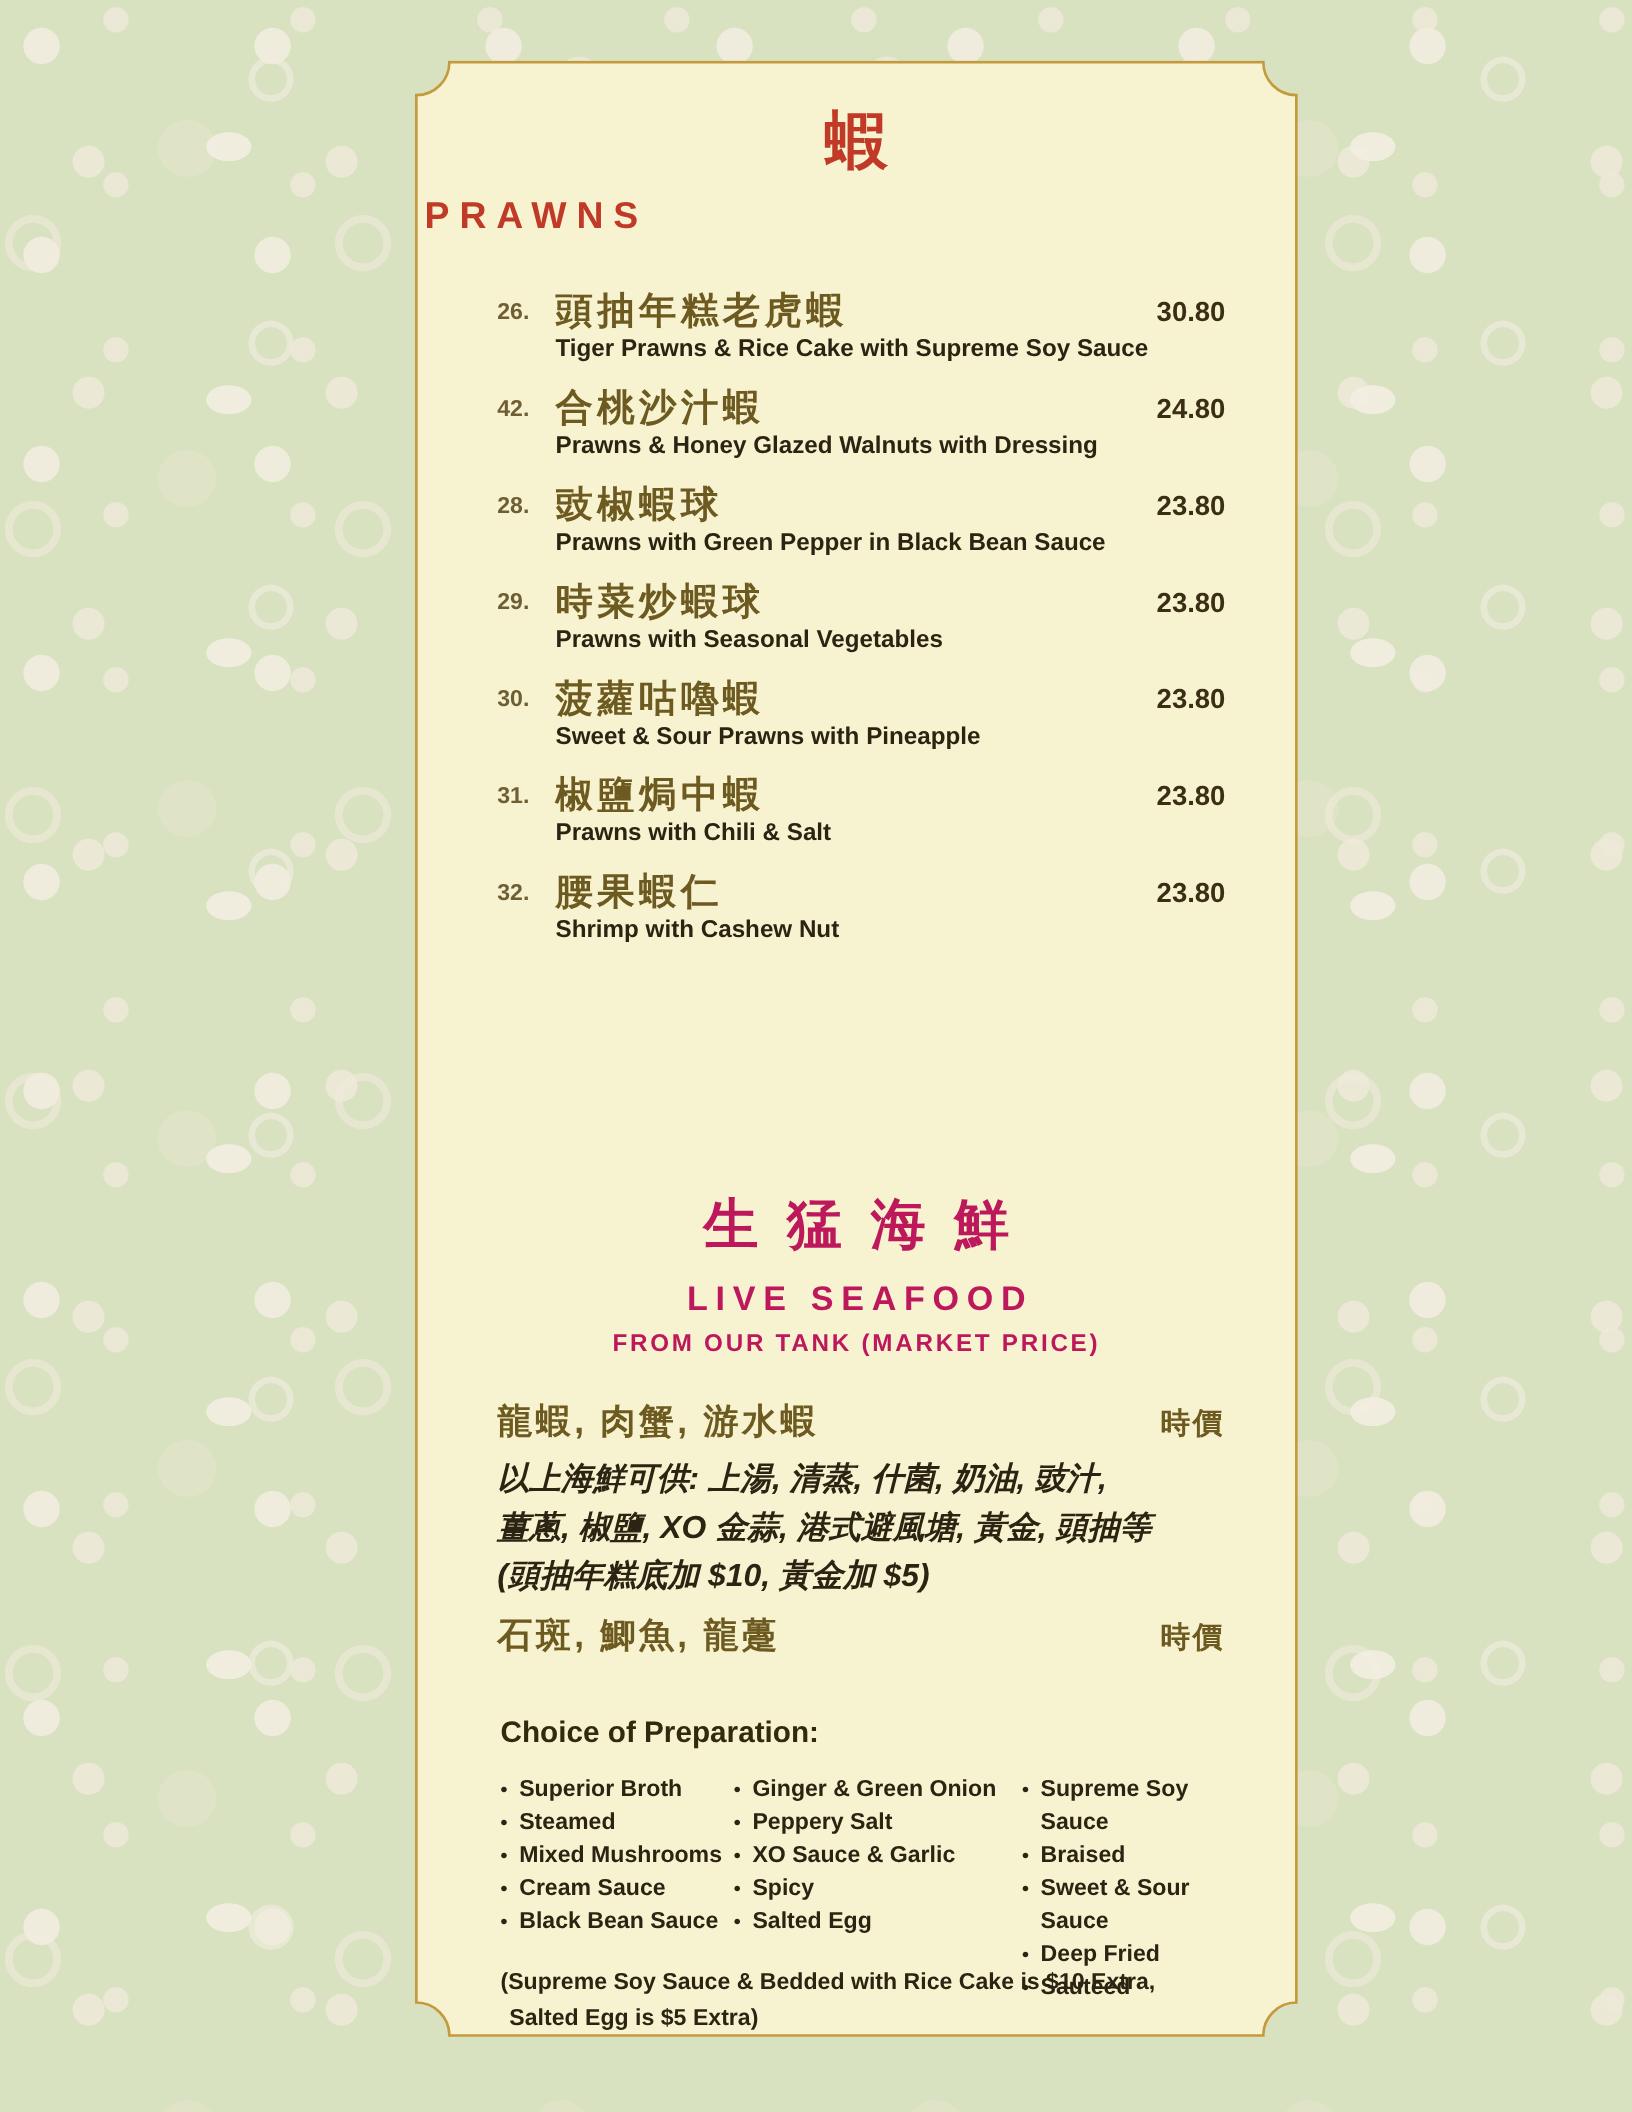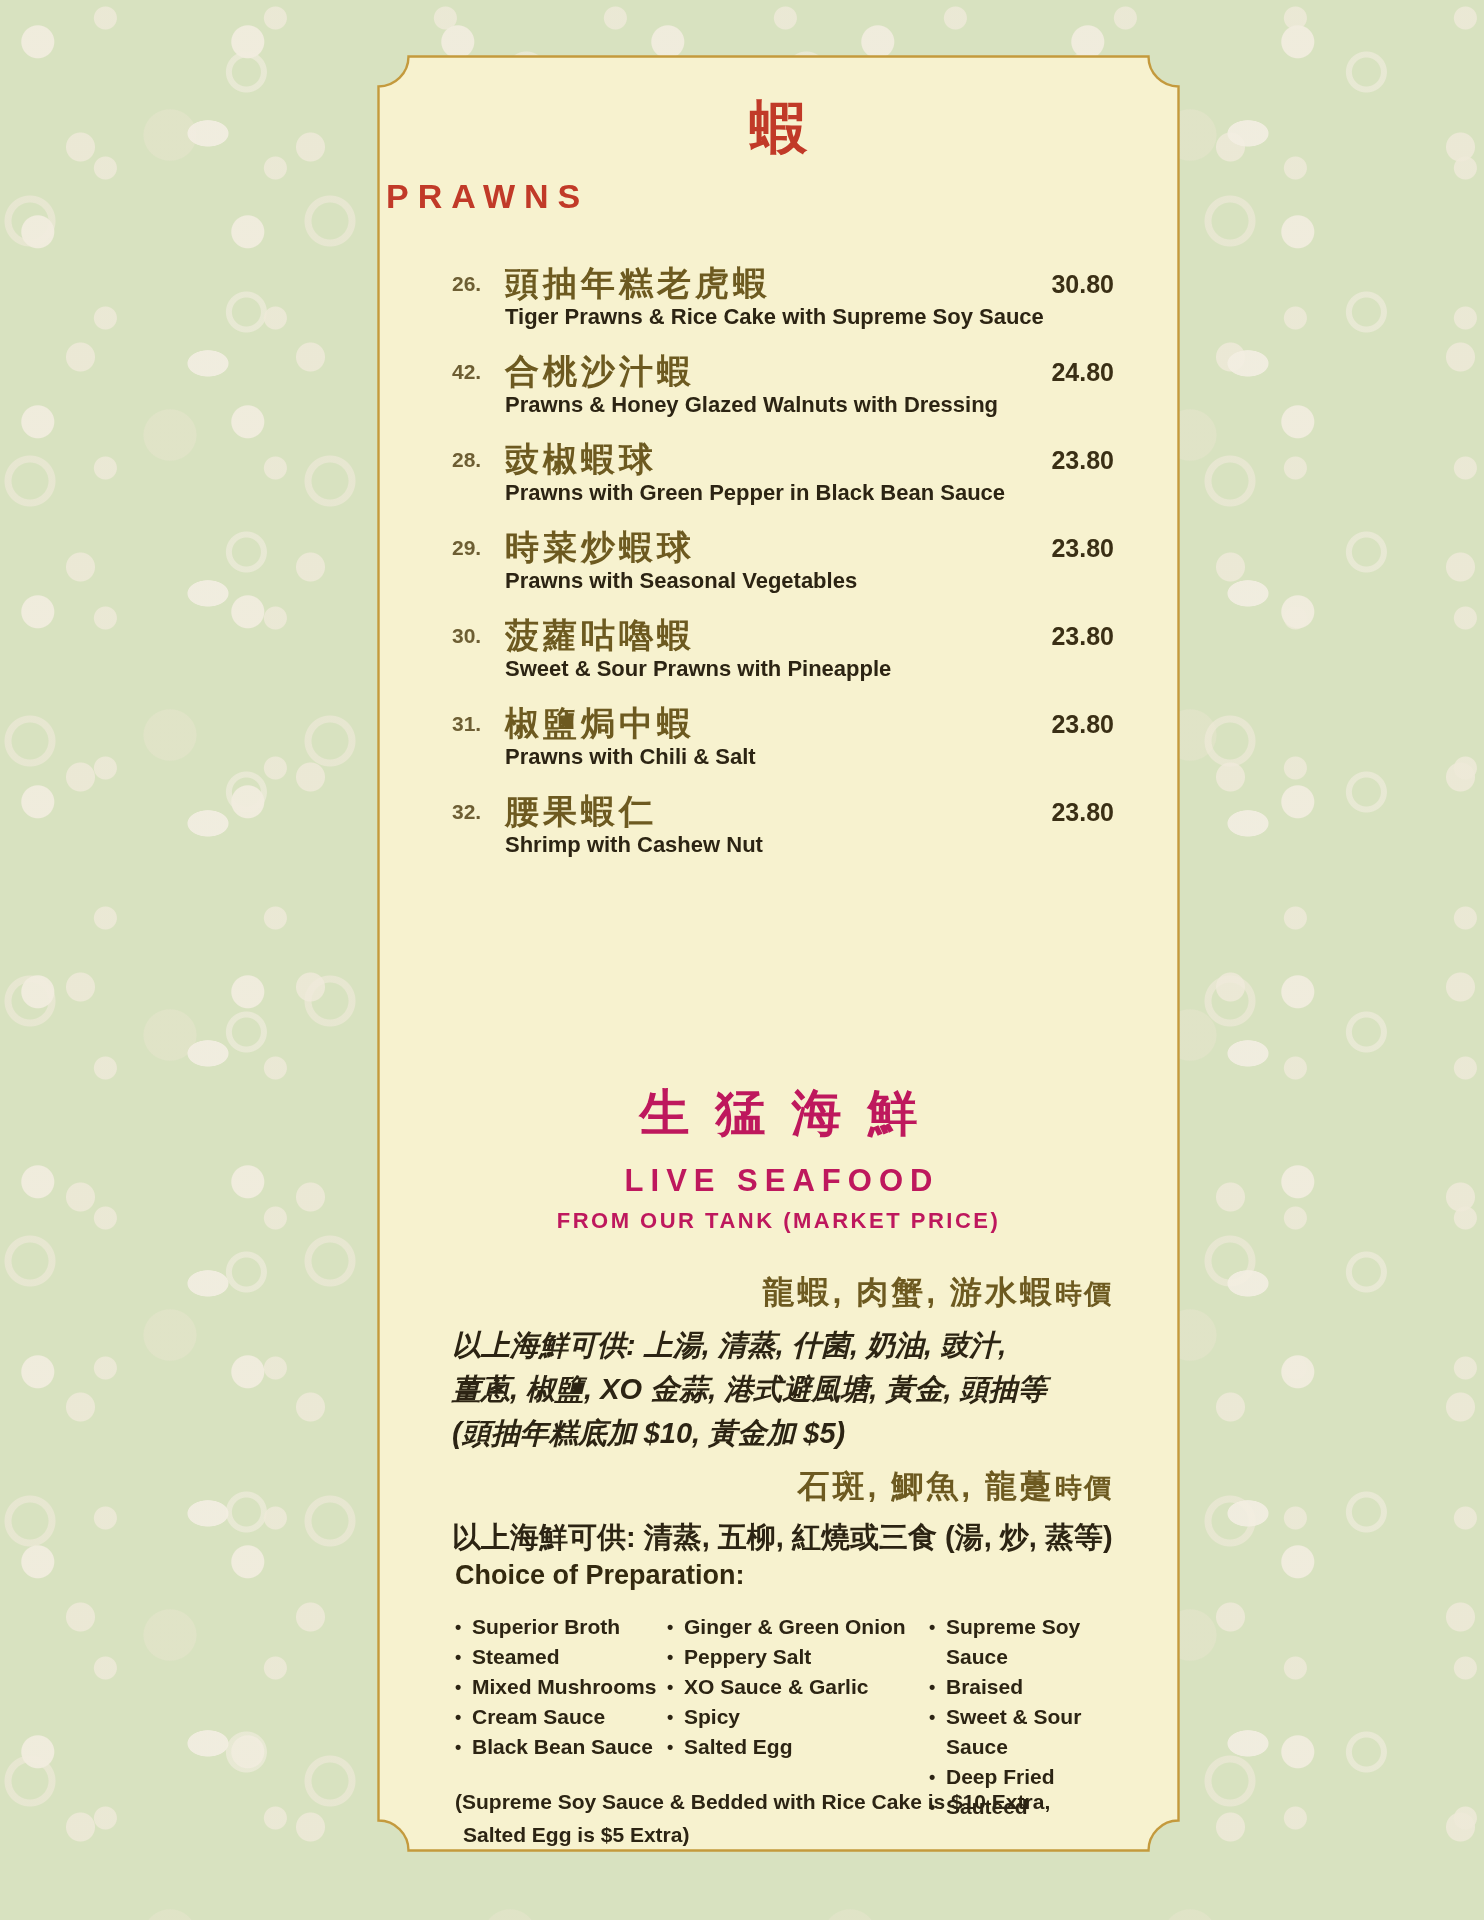--- a/index.html
+++ b/index.html
@@ -42,21 +42,21 @@
   .seal-title{
     font-family:"Liberation Serif", serif;
     font-size:50px;line-height:64px;font-weight:bold;letter-spacing:26px;text-indent:26px;
   }
   .ls-title{margin-top:19px;font-size:31px;line-height:34px;font-weight:bold;letter-spacing:7px;text-indent:7px;}
   .ls-sub{margin-top:10px;font-size:22px;line-height:26px;font-weight:bold;letter-spacing:2.5px;}
 
   .entry{position:absolute;left:75px;right:67px;}
   .entry-1{top:1216px;}
   .entry-2{top:1410px;}
-  .entry-head{display:flex;justify-content:flex-end;align-items:baseline;line-height:42px;}
+  .entry-head{display:flex;justify-content:space-between;align-items:baseline;line-height:42px;gap:30px;}
   .entry-head .zh-name{font-size:32px;letter-spacing:3px;color:#6d5a20;font-weight:600;}
   .entry-head .mkt{font-size:27px;letter-spacing:2px;color:#6d5a20;font-weight:600;}
   .entry .desc{font-size:29px;line-height:44px;font-weight:600;color:#2c2413;}
   .entry-1 .desc-block{margin-top:8px;font-style:italic;}
   .entry-2 .desc-block{margin-top:6px;}
 
   .prep{position:absolute;top:1503px;left:78px;right:60px;}
   .prep h2{margin:0;font-size:27px;line-height:34px;font-weight:bold;color:#33290f;}
   .prep .cols{display:flex;margin-top:20px;}
   .prep ul{list-style:none;margin:0;padding:0;}
@@ -144,23 +144,20 @@
       <div class="desc">薑蔥, 椒鹽, XO 金蒜, 港式避風塘, 黃金, 頭抽等</div>
       <div class="desc">(頭抽年糕底加 $10, 黃金加 $5)</div>
     </div>
   </div>
 
   <div class="entry entry-2">
     <div class="entry-head">
       <span class="zh-name">石斑, 鯽魚, 龍躉</span>
       <span class="mkt">時價</span>
     </div>
-    <div class="desc-block">
-      <div class="desc">以上海鮮可供: 清蒸, 五柳, 紅燒或三食 (湯, 炒, 蒸等)</div>
-    </div>
   </div>
 
   <div class="prep">
     <h2>Choice of Preparation:</h2>
     <div class="cols">
       <ul class="col-1">
         <li>Superior Broth</li>
         <li>Steamed</li>
         <li>Mixed Mushrooms</li>
         <li>Cream Sauce</li>

